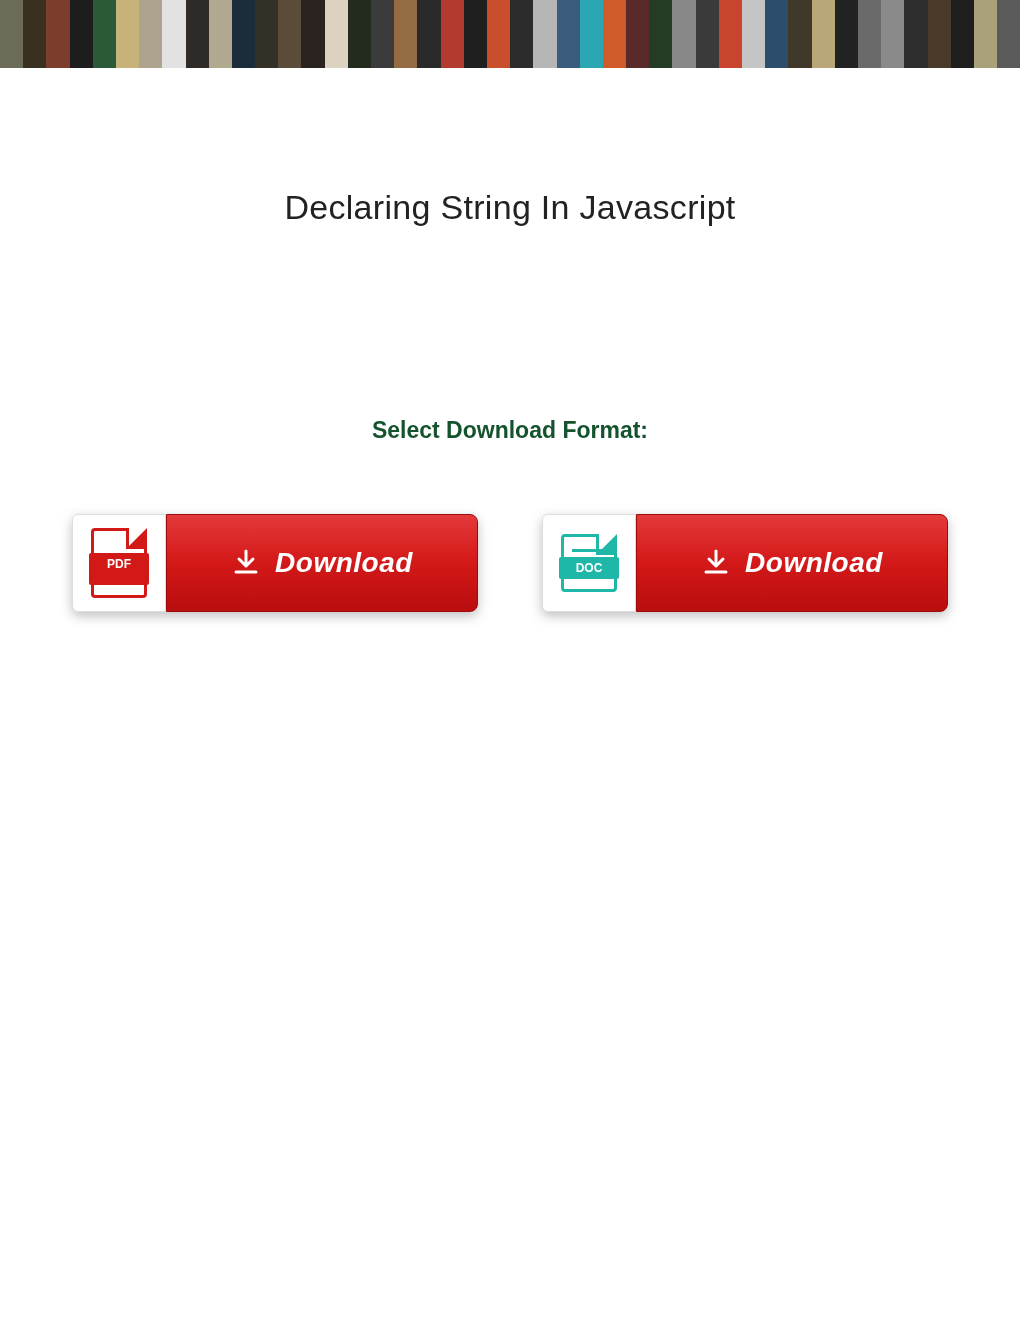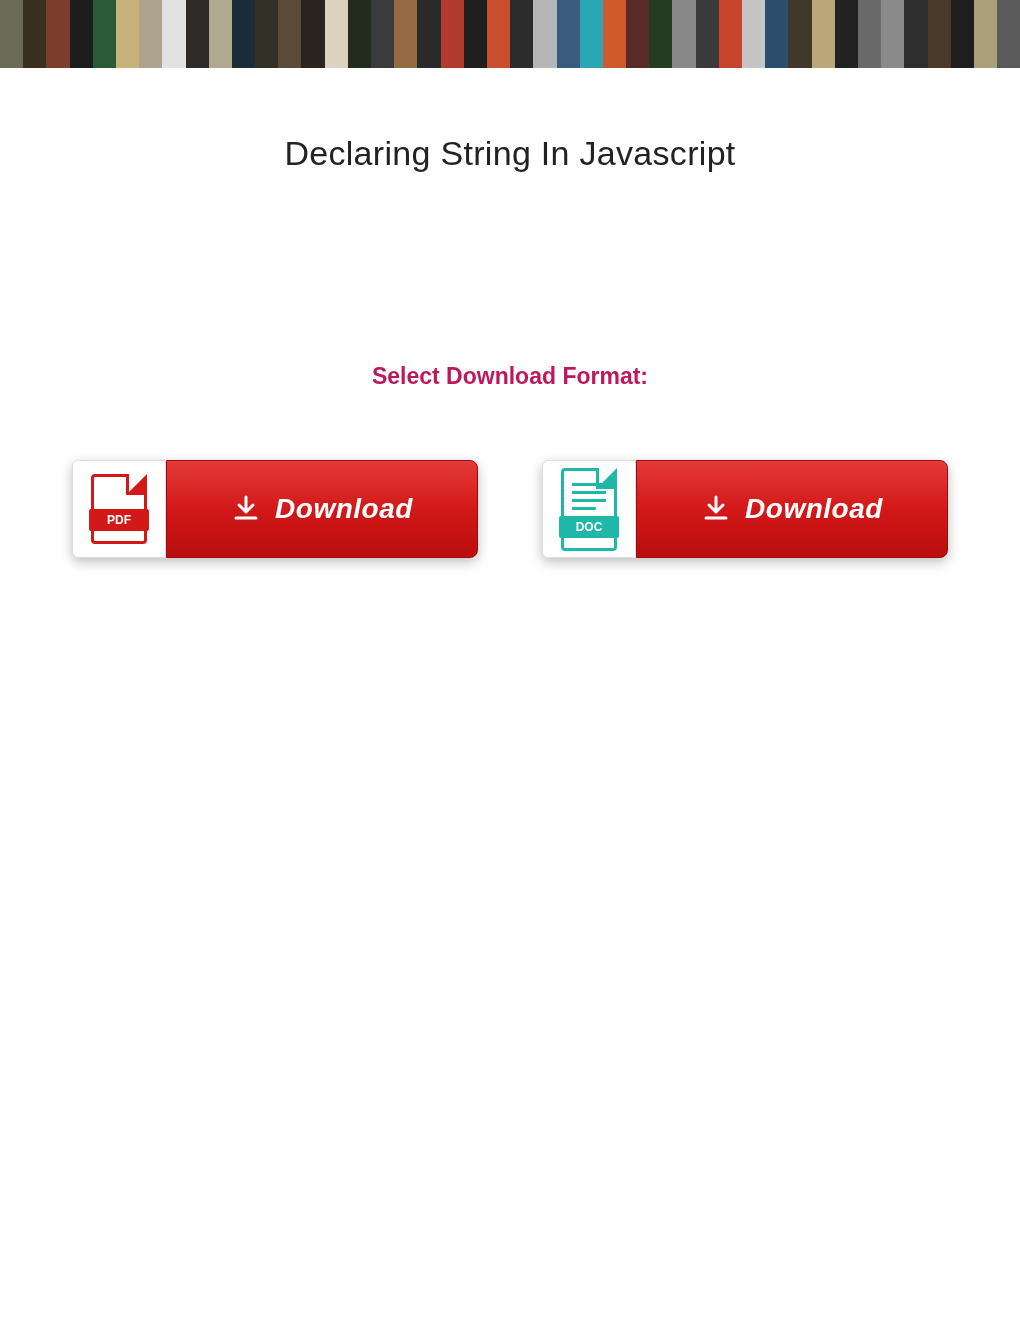--- a/index.html
+++ b/index.html
@@ -20,28 +20,28 @@
     height: 100%;
   }
   .content {
     padding: 0 40px;
   }
   .title {
     text-align: center;
     font-size: 34px;
     font-weight: 400;
     color: #222;
-    margin-top: 66px;
+    margin-top: 120px;
     letter-spacing: 0.3px;
   }
   .select-format {
     text-align: center;
     font-size: 23px;
     font-weight: bold;
-    color: #be185d;
+    color: #14532d;
     margin-top: 190px;
   }
   .hidden-text {
     text-align: center;
     font-size: 14px;
     color: #d6d6d6;
     margin-top: 3px;
     line-height: 1.3;
     letter-spacing: 0.3px;
     text-decoration: underline;
@@ -108,33 +108,33 @@
     top: -3px; right: -3px;
     width: 18px; height: 18px;
     background: linear-gradient(135deg, #fff 0 48%, #d31818 52% 100%);
     border-left: 3px solid #d31818;
     border-bottom: 3px solid #d31818;
   }
   .pdf-icon .pdf-band {
     position: absolute;
     left: -5px; right: -5px;
     bottom: 10px;
-    height: 22px;
+    height: 32px;
     background: #d31818;
     color: #fff;
     font-size: 12px;
     font-weight: bold;
     text-align: center;
     line-height: 22px;
     border-radius: 2px;
   }
   
   .doc-icon {
     width: 56px;
-    height: 83px;
+    height: 58px;
     position: relative;
     background: #fff;
     border: 3px solid #1fb8a8;
     border-radius: 4px;
   }
   .doc-icon::before {
     content: "";
     position: absolute;
     top: -3px; right: -3px;
     width: 18px; height: 18px;

